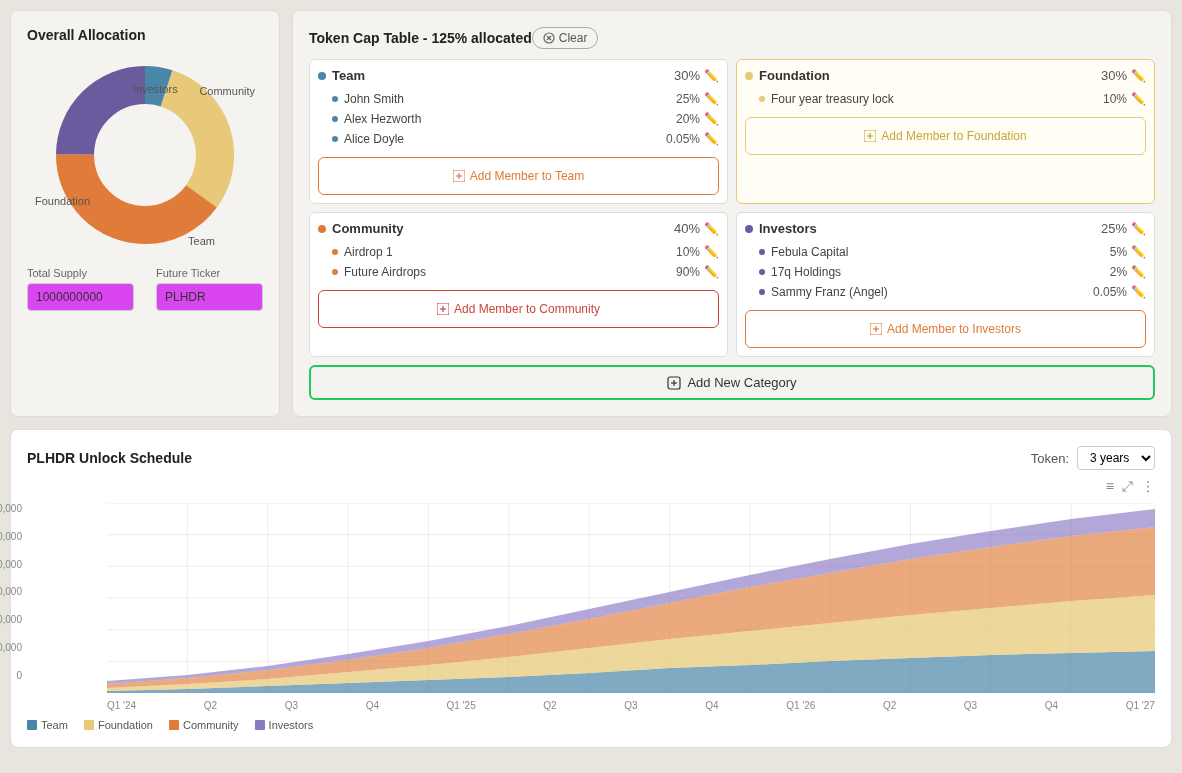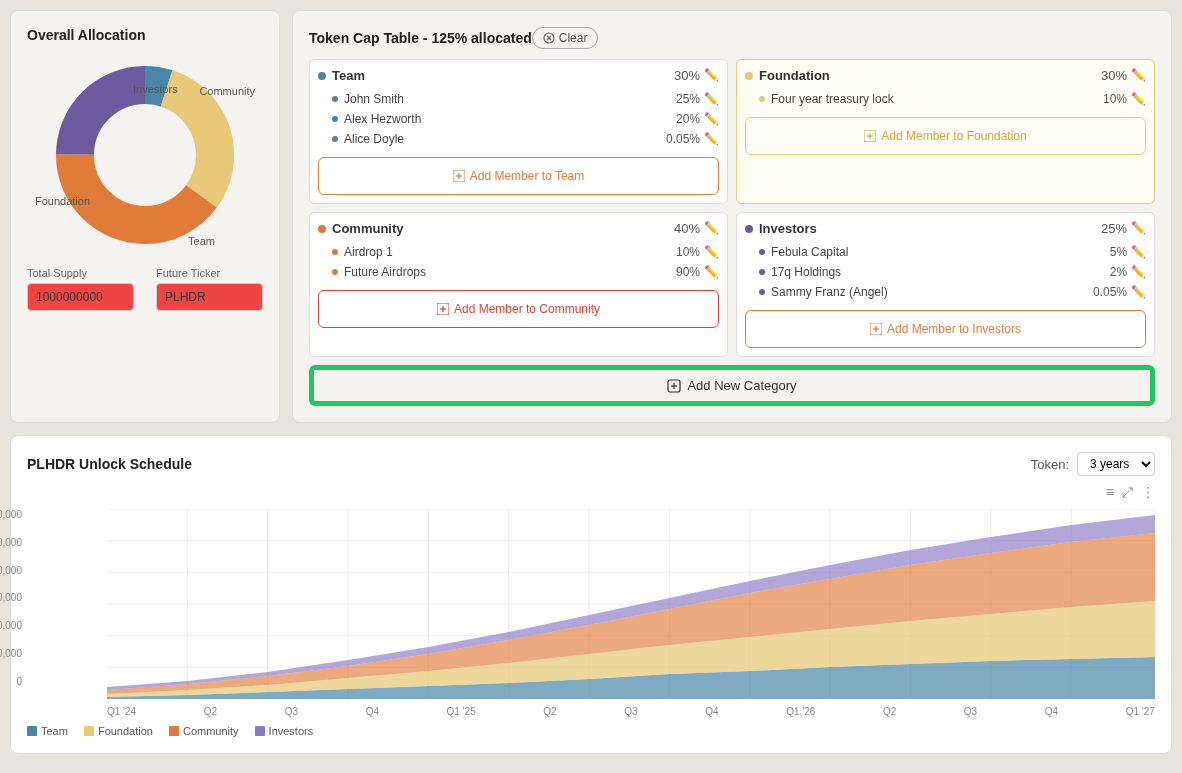--- a/index.html
+++ b/index.html
@@ -65,21 +65,21 @@
       font-size: 11px;
       color: #666;
       margin-bottom: 4px;
     }
     .supply-field input {
       width: 100%;
       border: 1px solid #ccc;
       border-radius: 4px;
       padding: 6px 8px;
       font-size: 12px;
-      background: #ef4444;
+      background: #d946ef;
       color: #333;
     }
     
     .right-panel {
       flex: 1;
     }
     .cap-table-header {
       display: flex;
       justify-content: flex-start;
       align-items: center;
@@ -130,21 +130,21 @@
     .dot {
       width: 8px;
       height: 8px;
       border-radius: 50%;
       display: inline-block;
     }
     .cap-section-pct {
       font-size: 13px;
       color: #555;
       display: flex;
-      align-items: flex-start;
+      align-items: flex-end;
       gap: 4px;
     }
     .edit-icon {
       color: #aaa;
       cursor: pointer;
       font-size: 12px;
     }
     .cap-member {
       display: flex;
       align-items: center;
@@ -187,21 +187,21 @@
     .add-member-btn.orange {
       border-color: #e07b39;
       color: #e07b39;
     }
     .add-member-btn.red {
       border-color: #d0443a;
       color: #d0443a;
     }
     .add-new-category-btn {
       width: 100%;
-      border: 5px solid #22c55e;
+      border: 2px solid #22c55e;
       border-radius: 6px;
       padding: 8px;
       font-size: 13px;
       cursor: pointer;
       background: transparent;
       display: flex;
       align-items: center;
       justify-content: center;
       gap: 6px;
       font-weight: 500;

